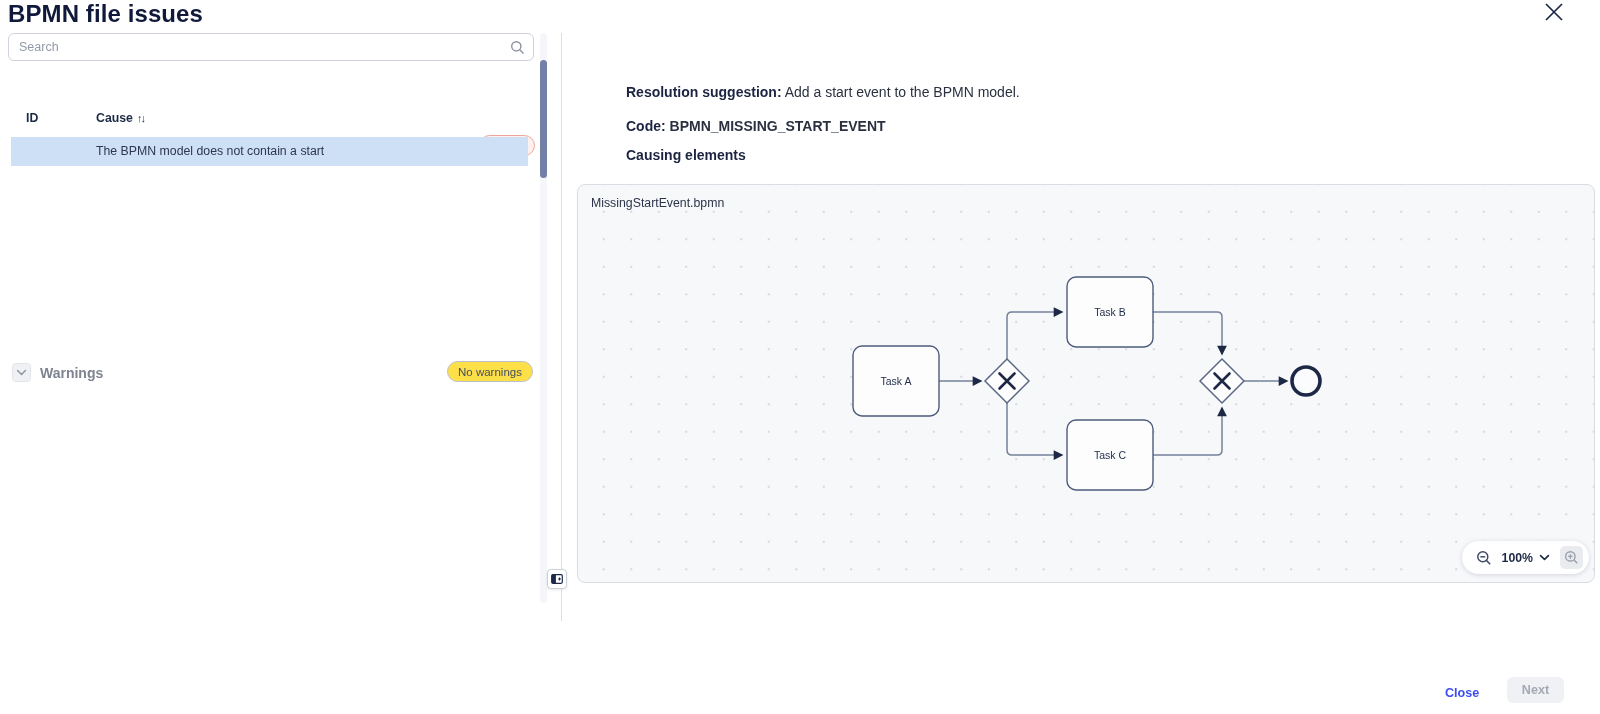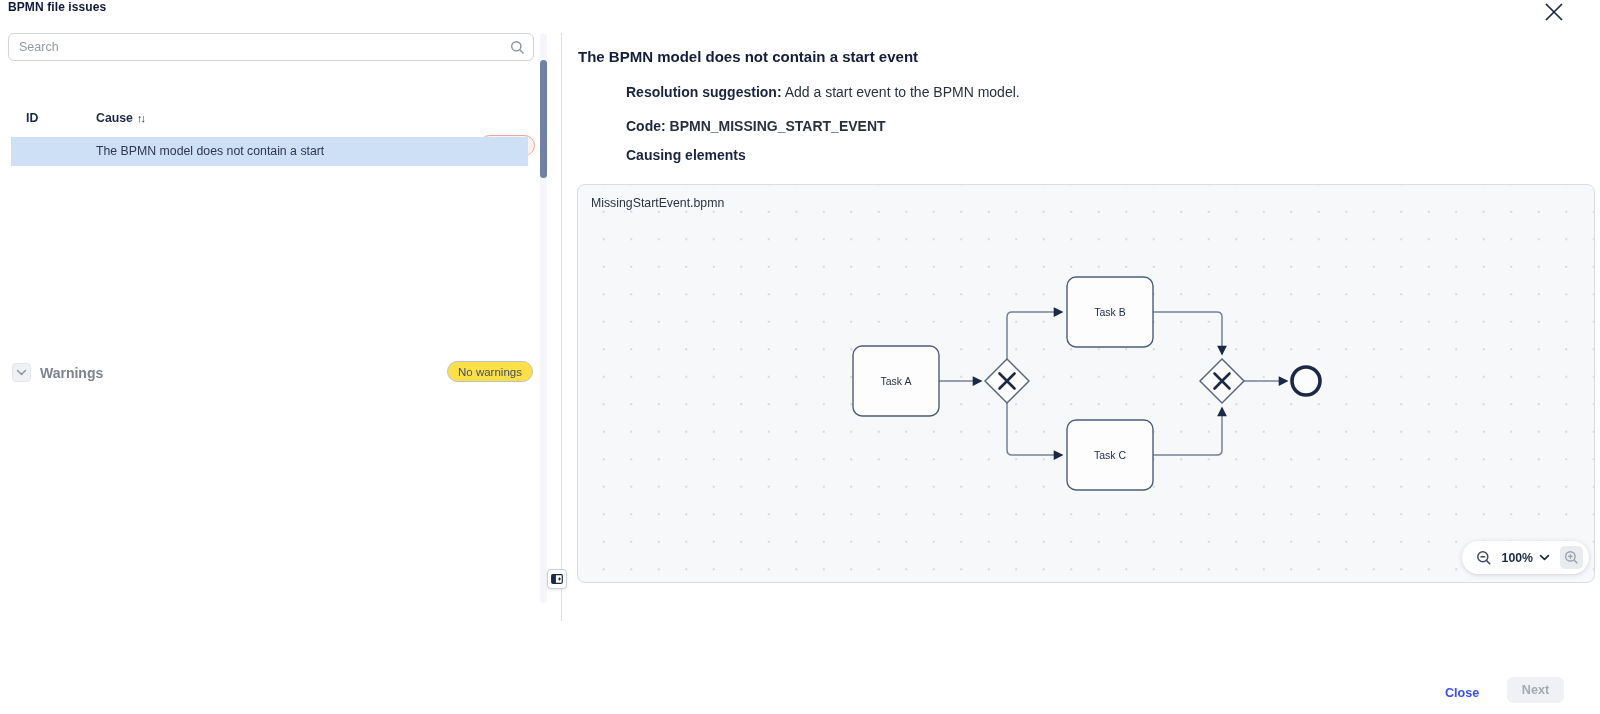--- a/index.html
+++ b/index.html
@@ -2,21 +2,21 @@
 <html><head>
 <meta charset="utf-8">
 <style>
   * { margin:0; padding:0; box-sizing:border-box; }
   html,body { width:1600px; height:714px; background:#ffffff;
     font-family:"Liberation Sans", sans-serif; color:#1b2440; overflow:hidden; }
   .abs { position:absolute; }
   #app { position:relative; width:1600px; height:714px; background:#fff; }
 
   
-  .dlg-title { left:8px; top:0px; font-size:12px; font-weight:bold; color:#10193b; letter-spacing:.1px; }
+  .dlg-title { left:8px; top:0px; font-size:24px; font-weight:bold; color:#10193b; letter-spacing:.1px; }
   .close-x { left:1540px; top:-2px; width:28px; height:28px; background:none; border:none; cursor:pointer; display:flex; align-items:center; justify-content:center; }
 
   
   .search-wrap { left:8px; top:33px; width:526px; height:28px; }
   .search-input { width:100%; height:100%; border:1px solid #cfd3dc; border-radius:6px;
     padding:0 30px 0 10px; font-size:12.5px; color:#2a3040; font-family:inherit; outline:none; background:#fff; }
   .search-input::placeholder { color:#939aa7; }
   .search-icon { right:9px; top:7px; position:absolute; }
 
   .sec-head-errors { left:0; top:68px; width:540px; height:22px; }
@@ -126,21 +126,20 @@
 
   <div class="abs divider-v"></div>
   <button class="abs panel-toggle">
     <svg width="12" height="10" viewBox="0 0 12 10">
       <rect x="0.7" y="0.7" width="10.6" height="8.6" rx="1.2" fill="none" stroke="#1c2845" stroke-width="1.2"></rect>
       <rect x="0.7" y="0.7" width="4.2" height="8.6" fill="#1c2845"></rect>
       <path d="M7 5 h3 M8.5 3.5 v3" stroke="#1c2845" stroke-width="1"></path>
     </svg>
   </button>
 
-  <div class="abs detail-title">The BPMN model does not contain a start event</div>
 
   <div class="abs detail-line res-line"><b>Resolution suggestion:</b><span> Add a start event to the BPMN model.</span></div>
 
   <div class="abs detail-line code-line"><b>Code:</b><span> BPMN_MISSING_START_EVENT</span></div>
 
   <div class="abs detail-line causing-line">Causing elements</div>
 
   <div class="abs canvas">
     <span class="file-label">MissingStartEvent.bpmn</span>
 

